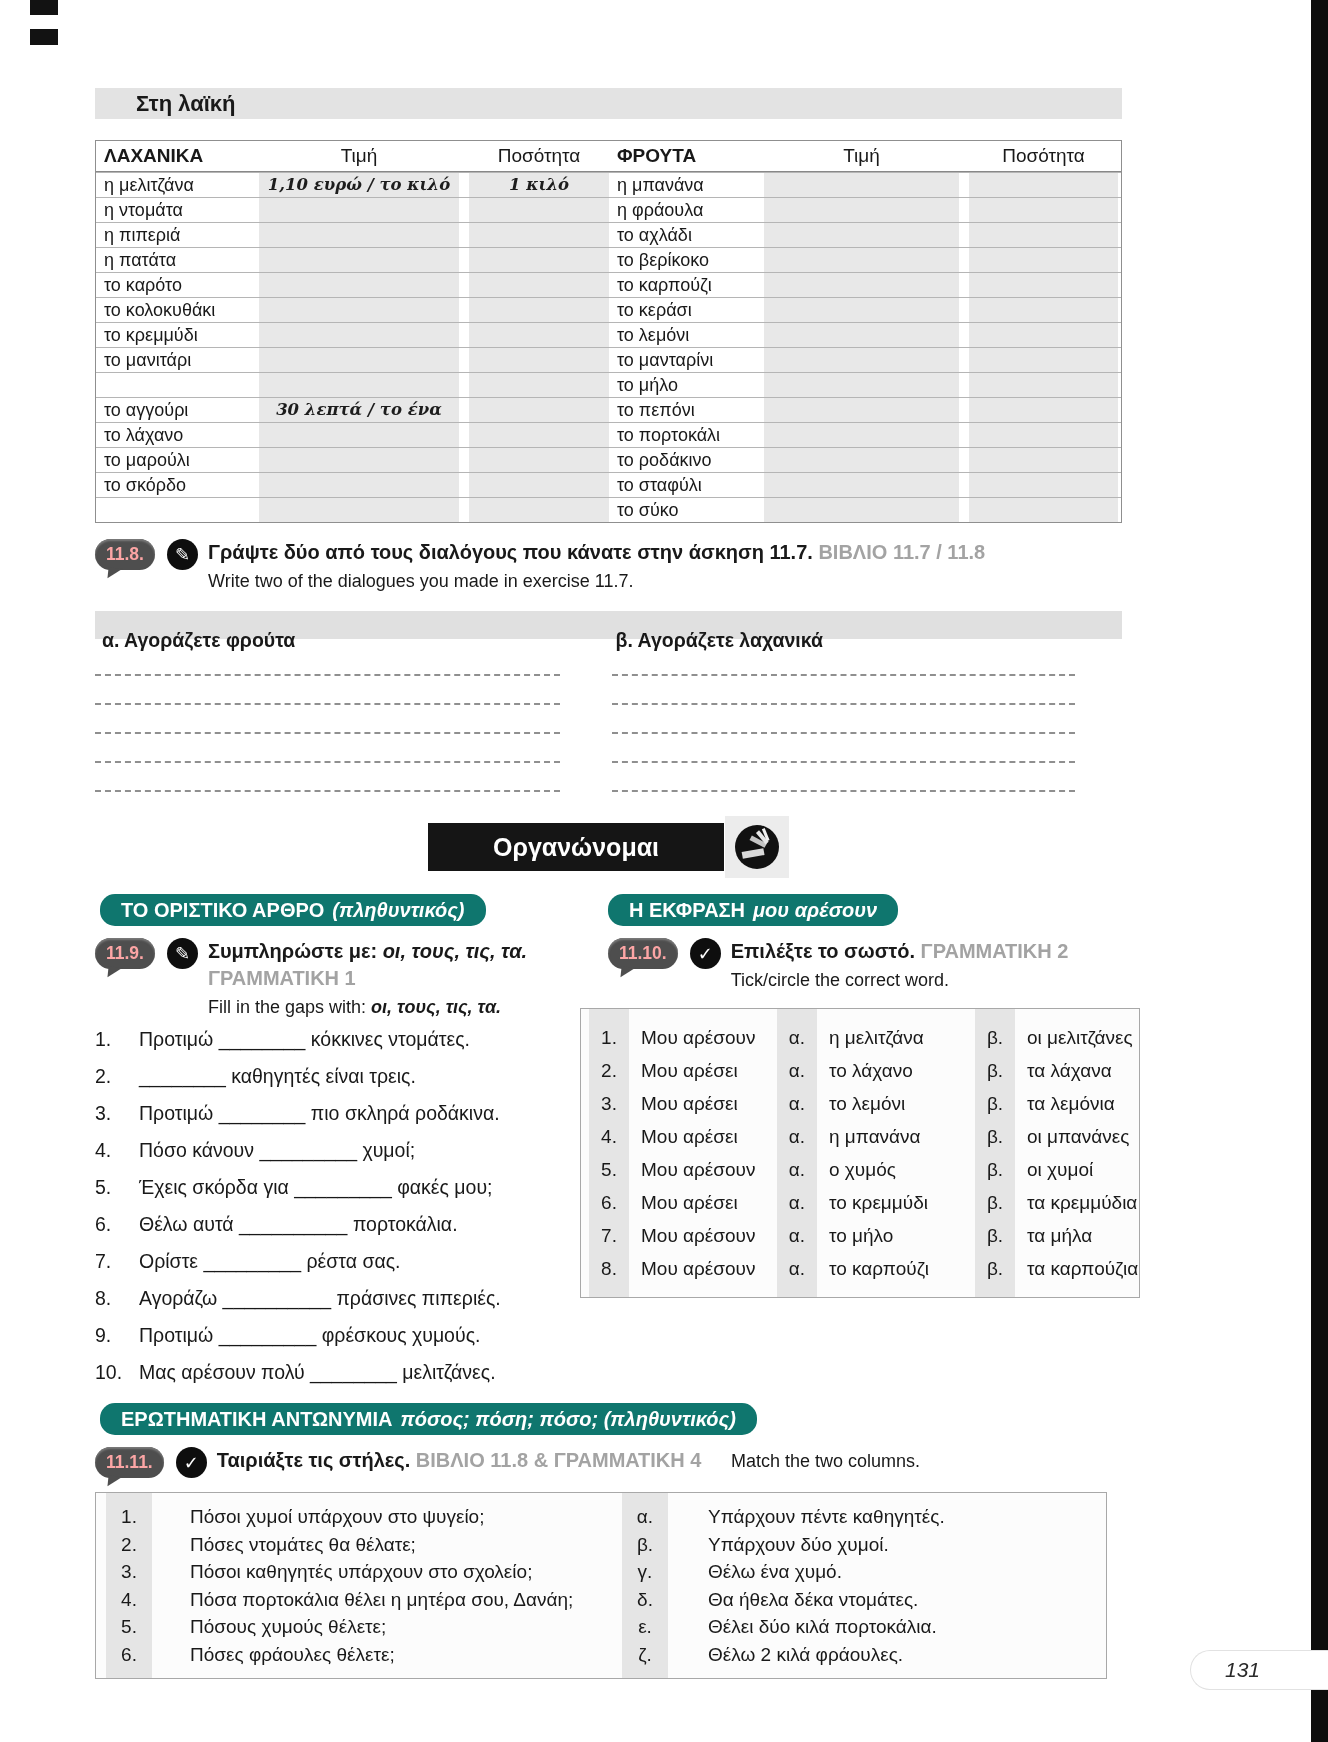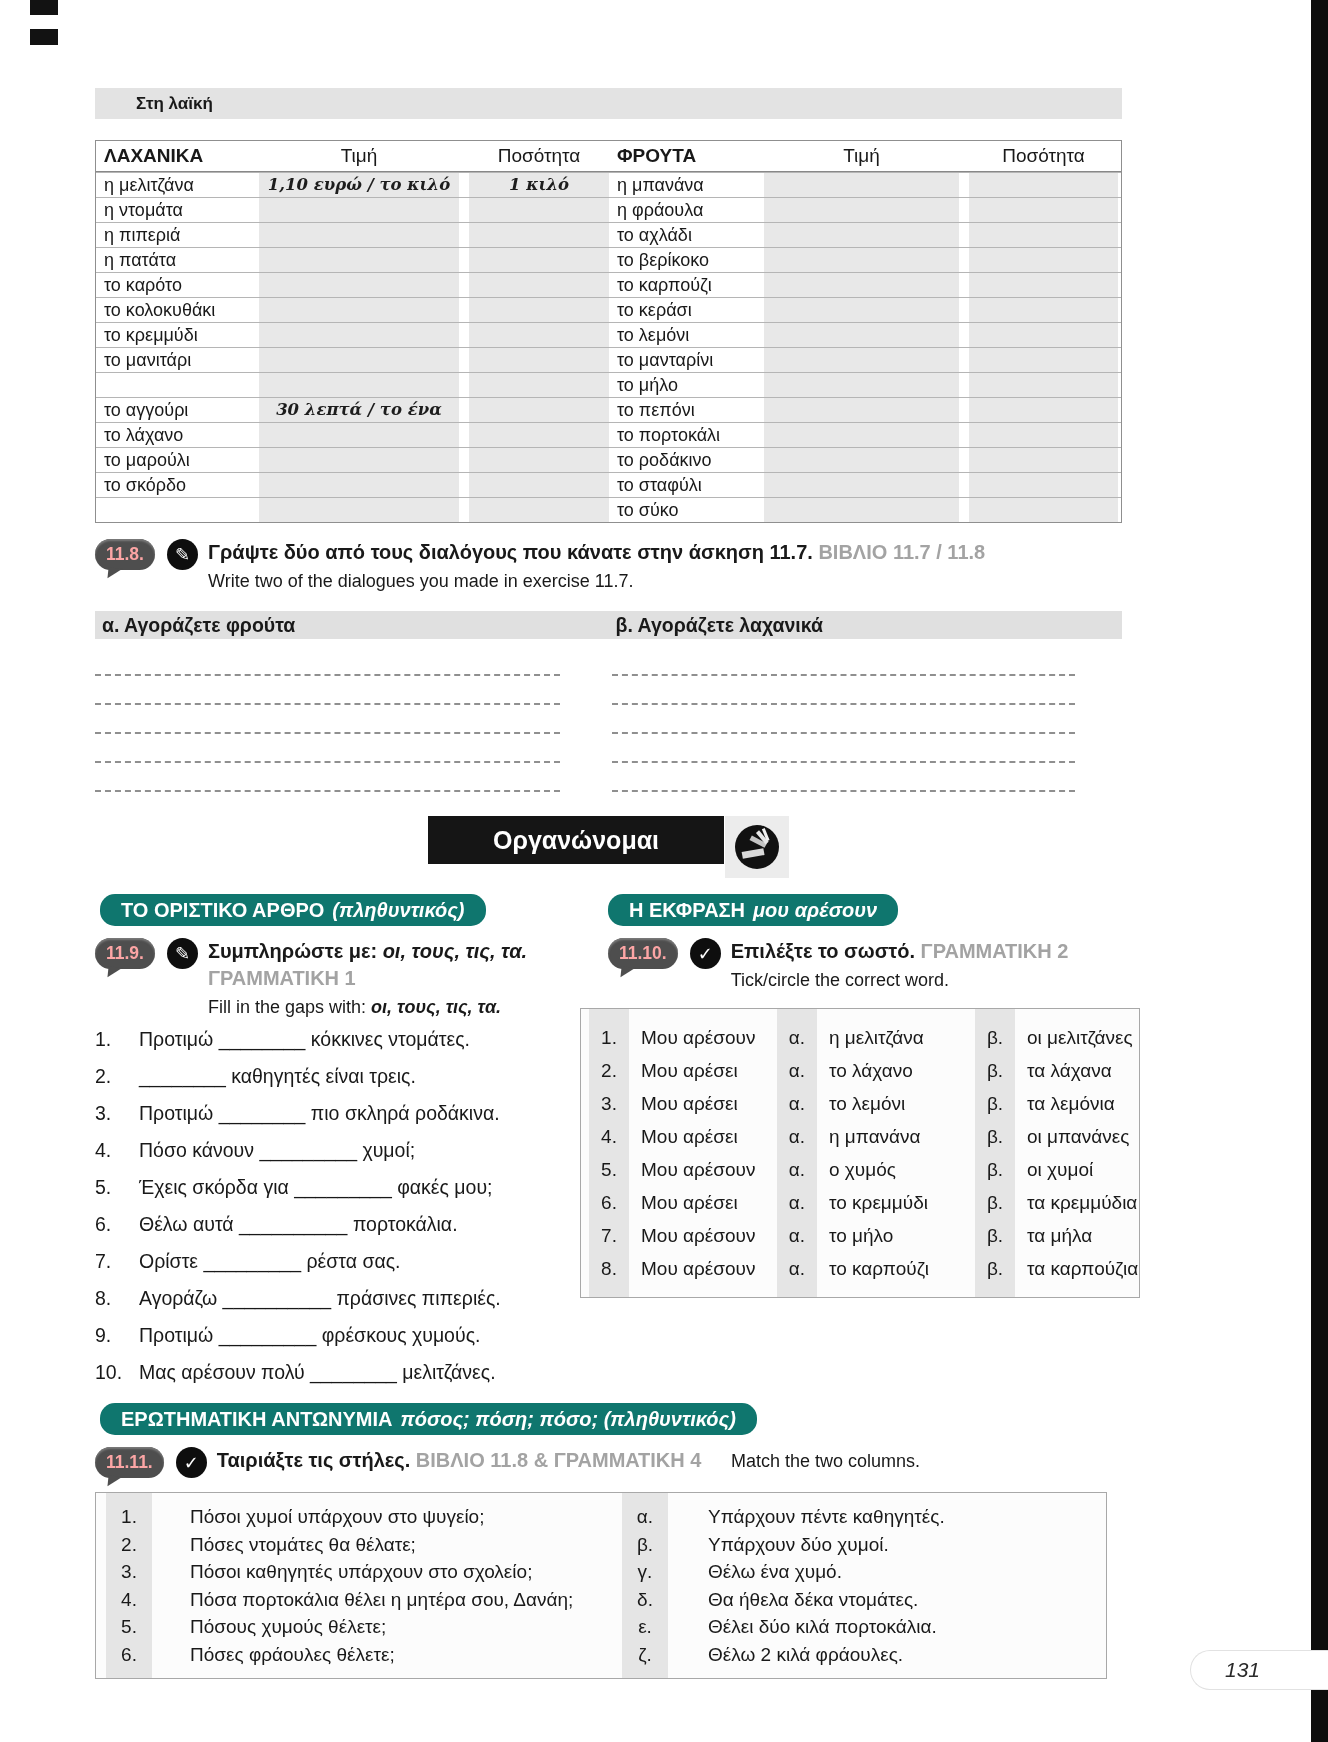--- a/index.html
+++ b/index.html
@@ -6,21 +6,21 @@
   .page{position:relative;width:1328px;height:1742px;background:#fff;overflow:hidden;
         font-family:"Liberation Sans","DejaVu Sans",sans-serif;color:#191919;}
   
   .cm{position:absolute;background:#121212;}
   .cm1{left:30px;top:0;width:28px;height:15px;}
   .cm2{left:30px;top:29px;width:28px;height:16px;}
   .rstrip{position:absolute;right:0;top:0;width:17px;height:100%;background:#0d0d0d;}
   .content{position:absolute;left:95px;top:88px;width:1027px;}
 
   .titlebar{background:#e3e3e3;height:31px;line-height:31px;padding-left:41px;
-            font-weight:bold;font-size:17px;}
+            font-weight:bold;font-size:22px;}
 
   
   .mtable{margin-top:21px;border:1.5px solid #8f8f8f;background:#fff;}
   .rep{display:contents;}
   .mrow{display:grid;grid-template-columns:163px 200px 10px 140px 155px 195px 10px 149px;border-top:1px solid #b5b5b5;}
   .mrow.mhead{border-top:none;border-bottom:1px solid #888;}
   .c{font-size:18px;line-height:24px;min-height:24px;padding:0 8px;}
   .mhead .c{font-size:19px;line-height:30px;min-height:30px;}
   .bld{font-weight:bold;font-size:19.5px;}
   .center{text-align:center;}
@@ -38,28 +38,28 @@
           display:flex;align-items:center;justify-content:center;font-size:18px;margin:0 10px 0 12px;}
   .ex-text{font-size:20px;line-height:27px;}
   .gb{font-weight:bold;}
   .gbi{font-weight:bold;font-style:italic;}
   .ref{color:#a3a3a3;font-weight:bold;}
   .en{font-size:18px;font-weight:normal;margin-top:2px;}
   .en .gbi{font-size:18px;}
 
   
   .dband{display:flex;background:#e0e0e0;height:28px;line-height:28px;margin-top:16px;font-size:19.5px;}
-  .dhalf{width:517px;padding-left:7px;box-sizing:border-box;font-weight:bold;}
+  .dhalf{width:517px;padding-left:7px;box-sizing:border-box;font-weight:bold;margin-top:15px;}
   .dlines{display:flex;margin-top:8px;}
   .dcol{width:465px;}
   .dcol.rightc{margin-left:52px;width:463px;}
   .dline{height:27px;border-bottom:2px dashed #8f8f8f;}
 
   
-  .bannerrow{display:flex;justify-content:center;margin-top:24px;}
+  .bannerrow{display:flex;justify-content:center;align-items:center;margin-top:24px;}
   .banner{background:#151515;color:#fff;font-weight:bold;font-size:25px;width:296px;height:48px;
           display:flex;align-items:center;justify-content:center;}
   .bicon{width:64px;height:62px;background:#ececec;display:flex;align-items:center;justify-content:center;margin-left:1px;}
 
   
   .gramrow{display:flex;margin-top:16px;}
   .gcol-l{width:483px;flex:none;}
   .gcol-r{flex:1;}
   .pill{display:inline-block;background:#0f766e;color:#fff;font-weight:bold;font-size:20px;
         border-radius:15px;padding:3px 21px;line-height:26px;}

